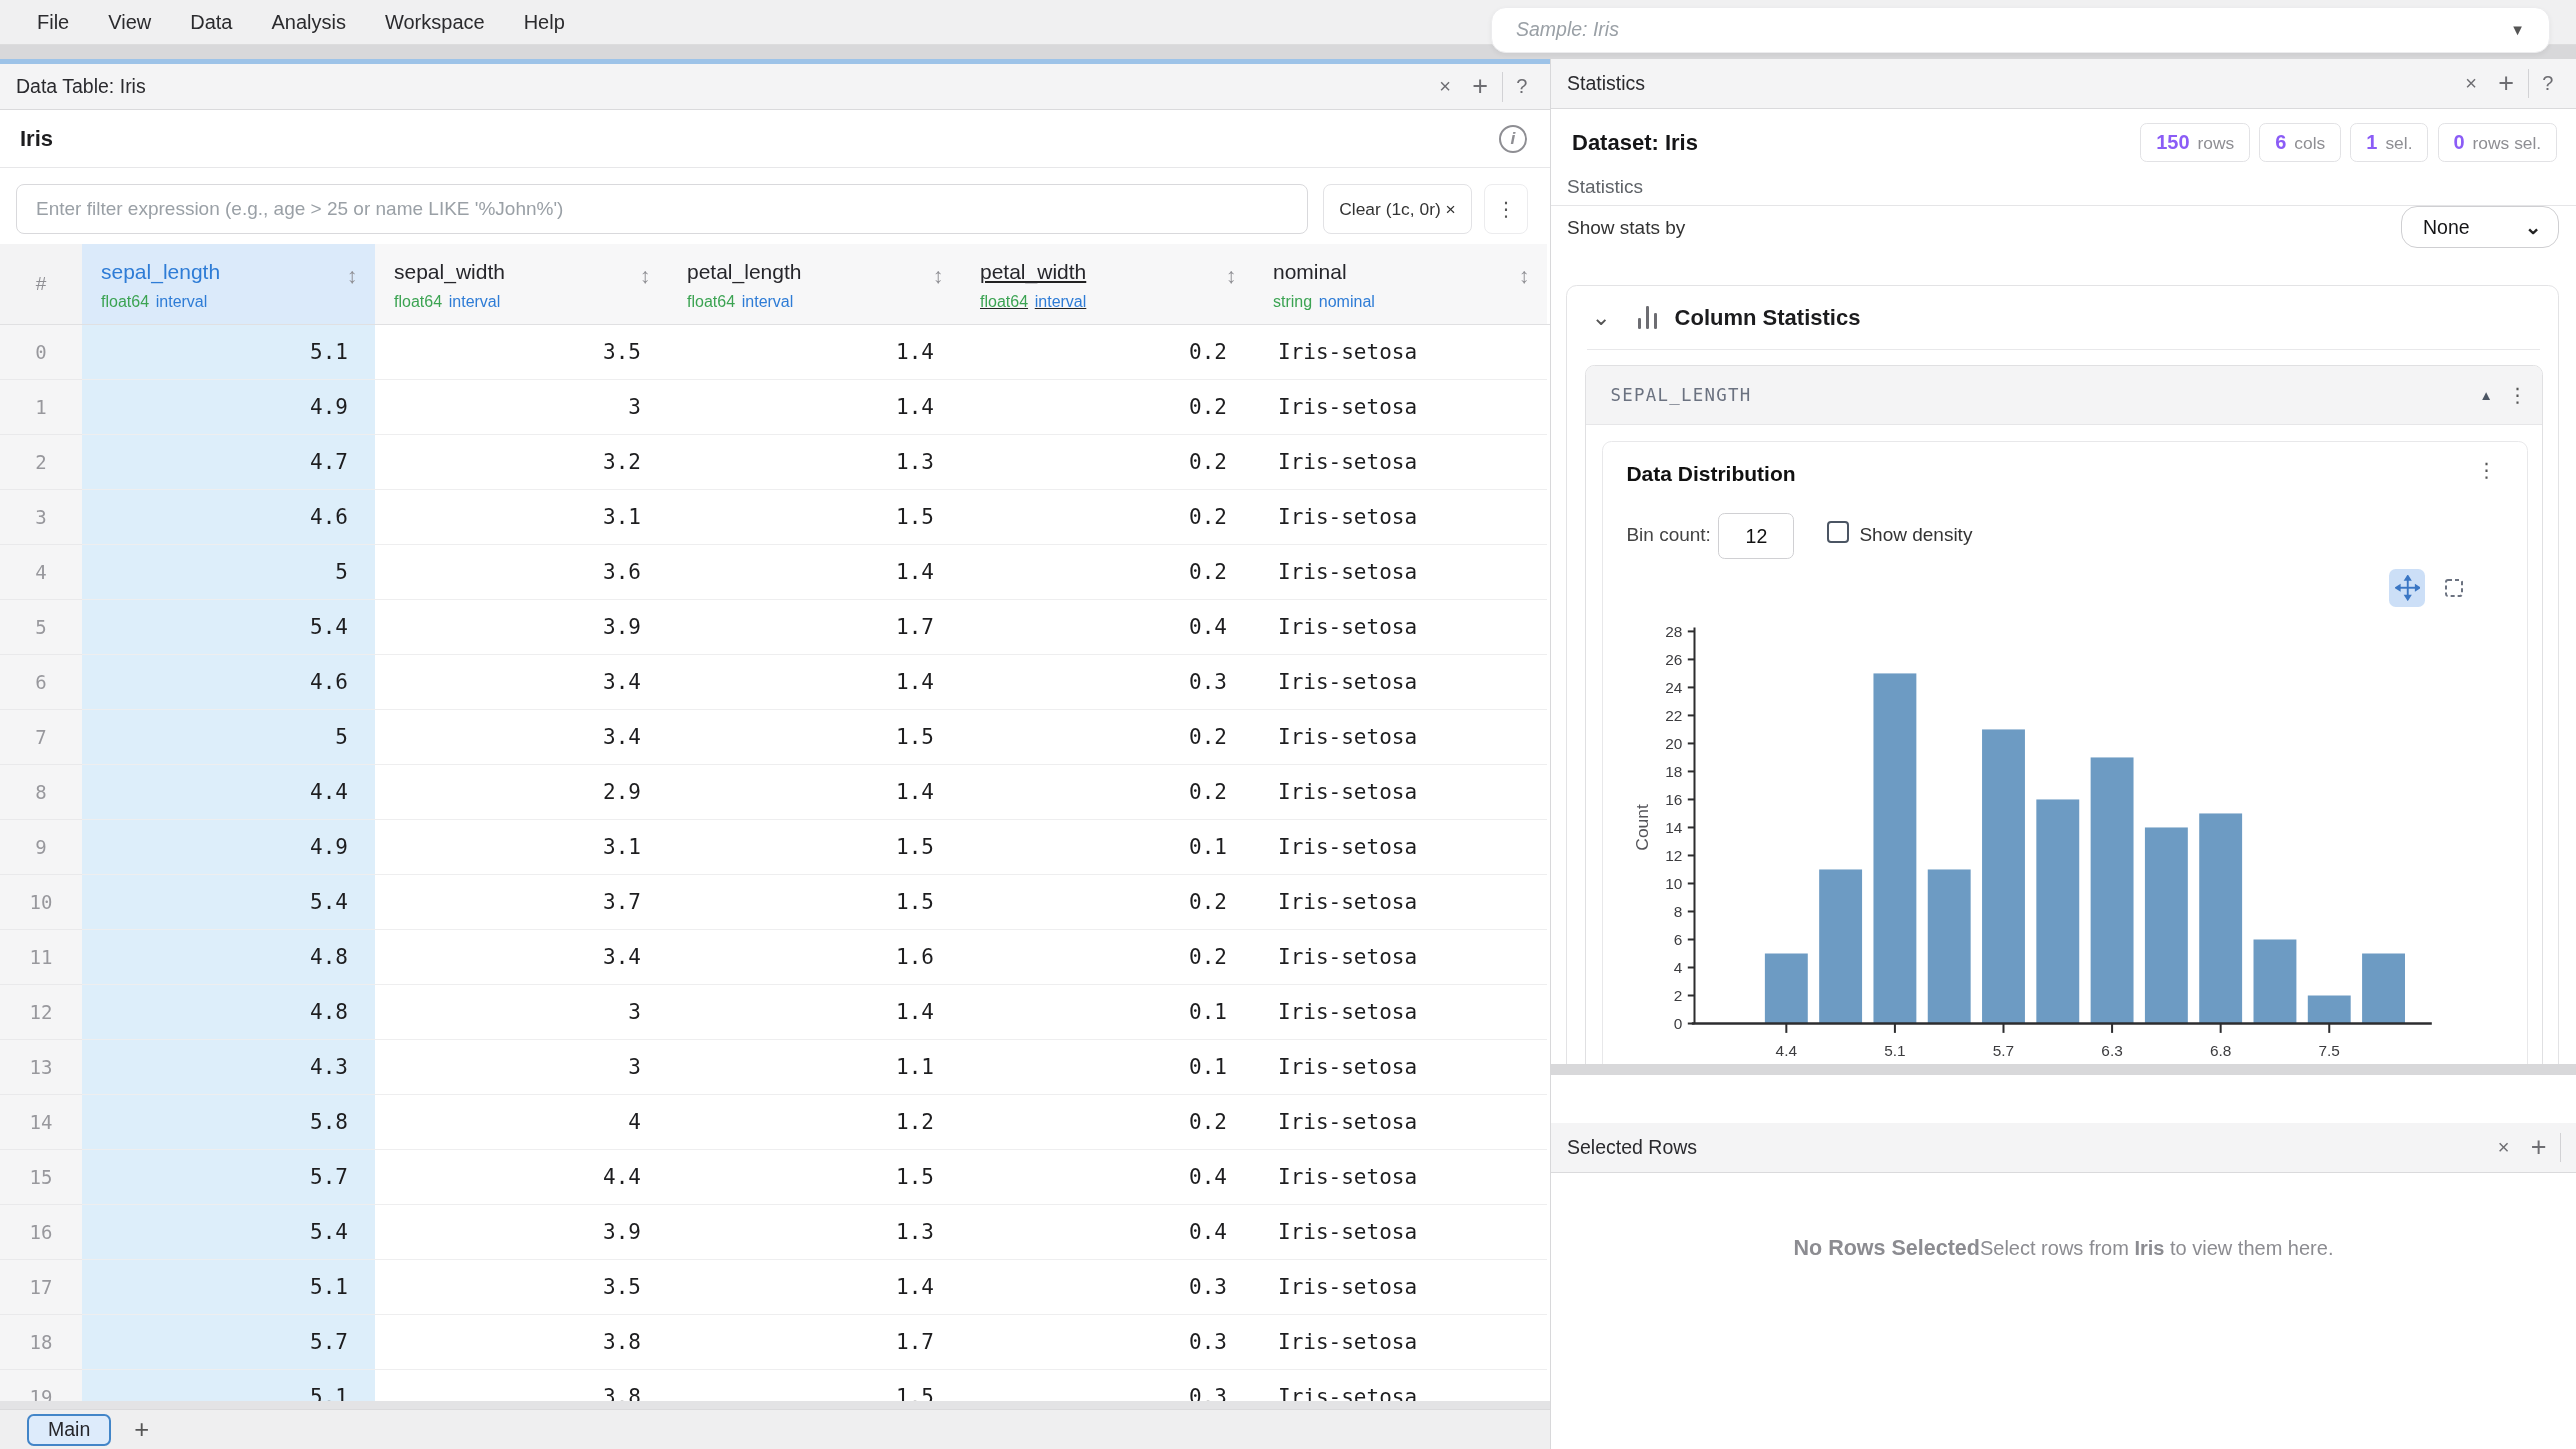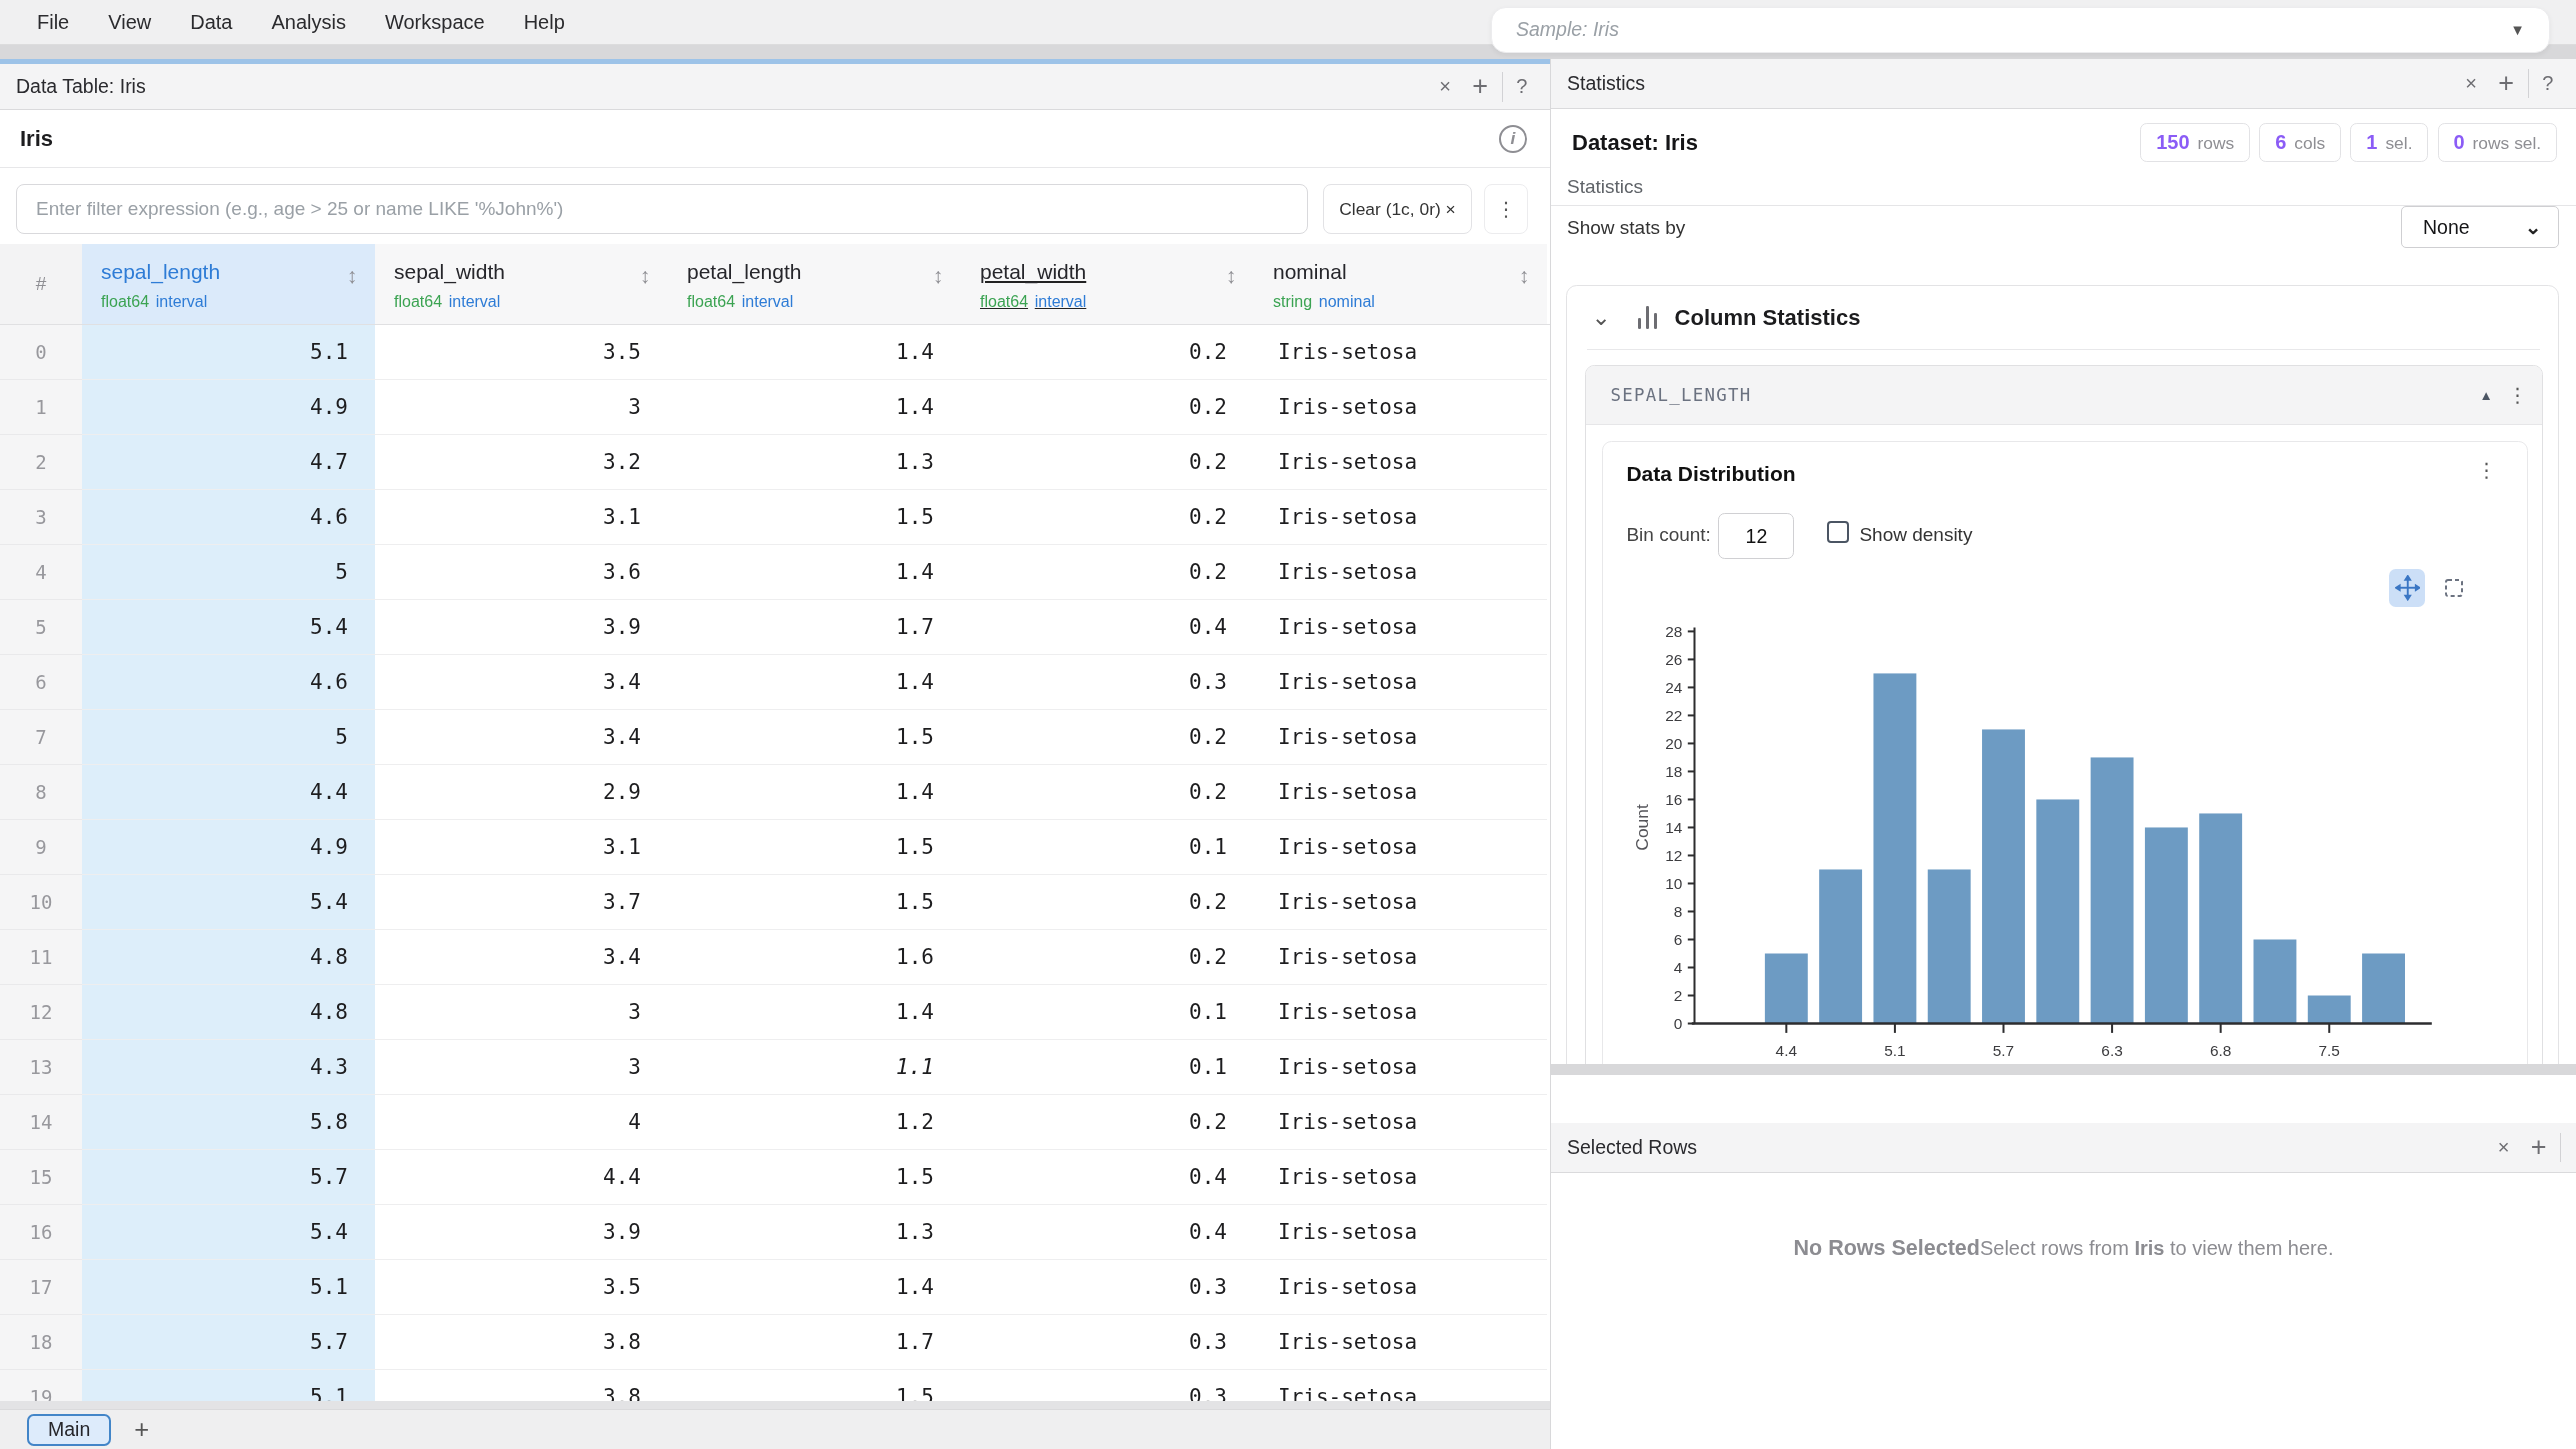--- a/index.html
+++ b/index.html
@@ -124,21 +124,21 @@
   .badge { border:1.3px solid #e2e2e5; border-radius:6.7px; background:#fff;
     padding:6.7px 14.8px; display:flex; align-items:baseline; column-gap:8px; }
   .badge .v { font-size:20px; font-weight:700; color:#8b5cf6; }
   .badge .l { font-size:17.4px; color:#8e8e93; }
   .stats-sub-label { position:absolute; left:16px; top:117px; font-size:19px; color:#5f6368; }
   .stats-divider { position:absolute; left:0; top:146px; width:100%; height:1.3px; background:#e5e5e7; }
   .show-stats-row { position:absolute; left:0; top:147px; width:100%; height:42px; }
   .show-stats-label { position:absolute; left:16px; top:10.7px; font-size:19px; color:#333; }
   .stats-select {
     position:absolute; right:17.4px; top:0; width:158px; height:42px;
-    border:1.3px solid #cfcfd2; border-radius:5px; background:#fff;
+    border:1.3px solid #cfcfd2; border-radius:16px; background:#fff;
     display:flex; align-items:center; padding:0 16px; cursor:pointer;
   }
   .stats-select .val { font-size:19.5px; color:#151517; flex:1; padding-left:5.4px; }
   .stats-select .chev { font-size:20px; font-weight:700; color:#222; }
 
   .col-stats-section {
     position:absolute; left:15.4px; top:226px; width:993px; height:872px;
     border:1.3px solid #e3e3e5; border-radius:10.7px; background:#fff;
   }
   .col-stats-head { position:absolute; left:0; top:0; width:100%; height:63px;
@@ -364,21 +364,21 @@
         <div class="t-cell mono num selcol" style="width: 293px;">4.8</div>
         <div class="t-cell mono num" style="width: 293px;">3</div>
         <div class="t-cell mono num" style="width: 293px;">1.4</div>
         <div class="t-cell mono num" style="width: 293px;">0.1</div>
         <div class="t-cell mono str" style="width: 293px;">Iris-setosa</div>
       </div>
       <div class="t-row">
         <div class="t-cell mono rownum" style="width: 82px;">13</div>
         <div class="t-cell mono num selcol" style="width: 293px;">4.3</div>
         <div class="t-cell mono num" style="width: 293px;">3</div>
-        <div class="t-cell mono num" style="width: 293px; font-style: italic;">1.1</div>
+        <div class="t-cell mono num" style="width: 293px;">1.1</div>
         <div class="t-cell mono num" style="width: 293px;">0.1</div>
         <div class="t-cell mono str" style="width: 293px;">Iris-setosa</div>
       </div>
       <div class="t-row">
         <div class="t-cell mono rownum" style="width: 82px;">14</div>
         <div class="t-cell mono num selcol" style="width: 293px;">5.8</div>
         <div class="t-cell mono num" style="width: 293px;">4</div>
         <div class="t-cell mono num" style="width: 293px;">1.2</div>
         <div class="t-cell mono num" style="width: 293px;">0.2</div>
         <div class="t-cell mono str" style="width: 293px;">Iris-setosa</div>

